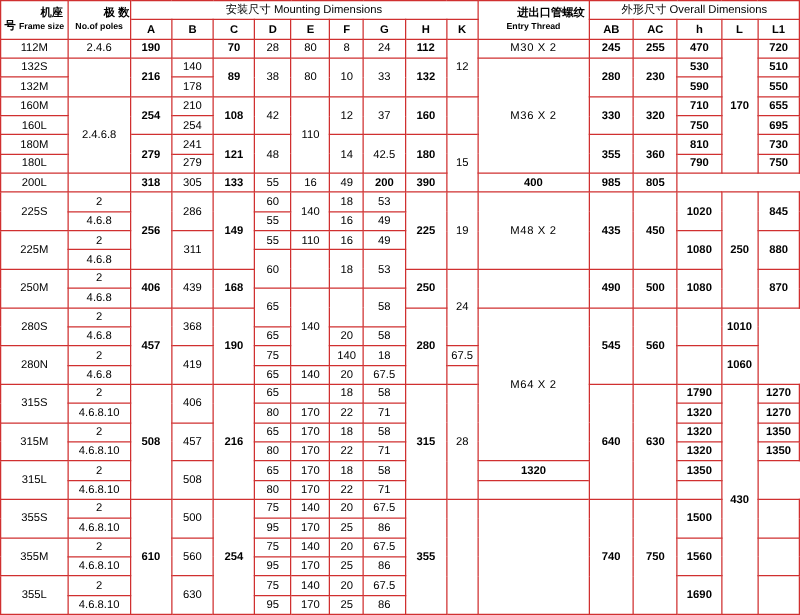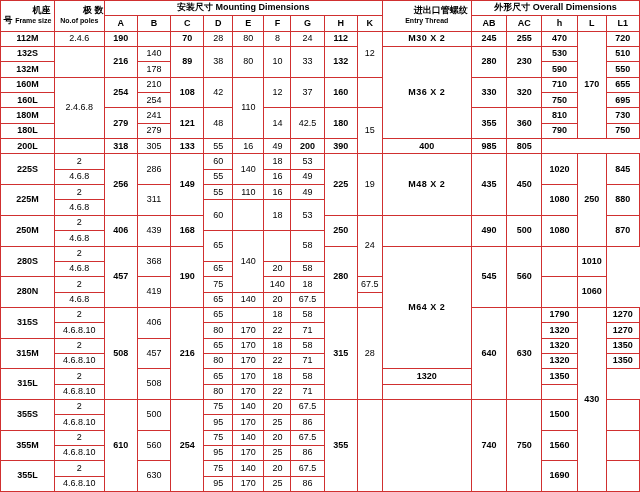--- a/index.html
+++ b/index.html
@@ -10,27 +10,27 @@
     border:1px solid #d03030;
     padding:0;
     text-align:center;
     vertical-align:middle;
     font-size:9px;
     color:#000;
     line-height:1.05;
     font-family:"Liberation Sans",sans-serif;
   }
   .hdr{font-weight:bold;font-size:9px;}
-  .hdr-top{font-weight:bold;font-size:9.5px;}
+  .hdr-top{font-weight:normal;font-size:9.5px;}
   .bluehdr{color:#1a36c8;font-weight:bold;font-size:10px;}
   .cn{font-size:9px;font-weight:bold;margin-left:28px;}
   .bold{font-weight:bold;}
-  .thread{font-weight:bold;font-size:9.5px;letter-spacing:.5px;}
+  .thread{font-weight:normal;font-size:9.5px;letter-spacing:.5px;}
   .mini{font-size:7px;}
-  .framesize{font-weight:bold;font-size:9.5px;margin-top:40px;}
+  .framesize{font-weight:normal;font-size:9.5px;margin-top:40px;}
   .poles{font-size:9px;}
 </style>
 </head>
 <body>
 
 <div id="sheet">
 <table class="spec">
   <colgroup>
     <col style="width:52px">
         <col style="width:48px">

